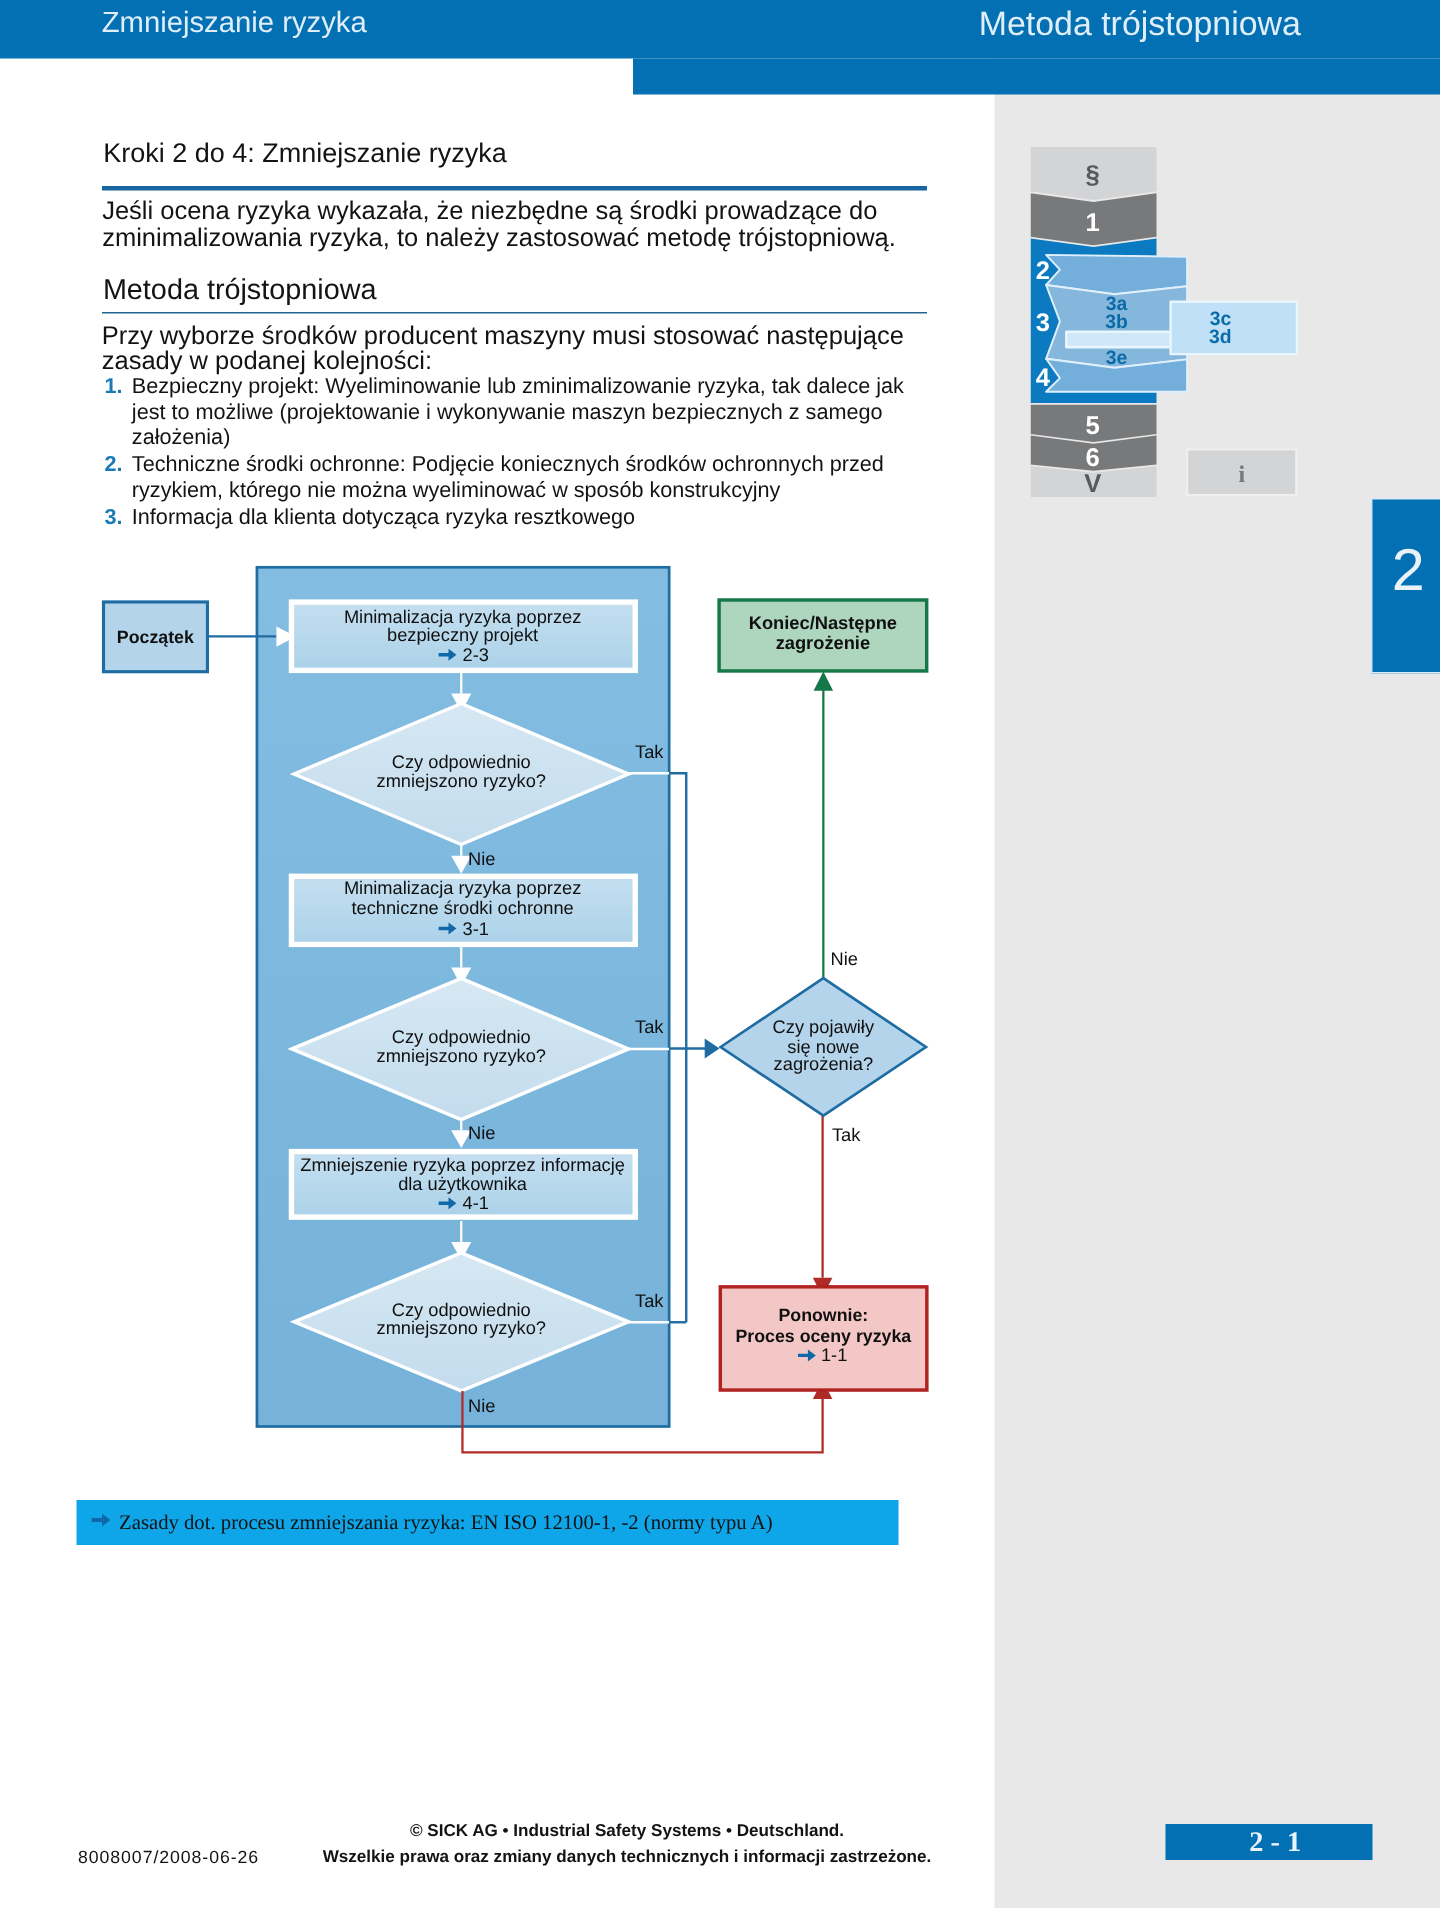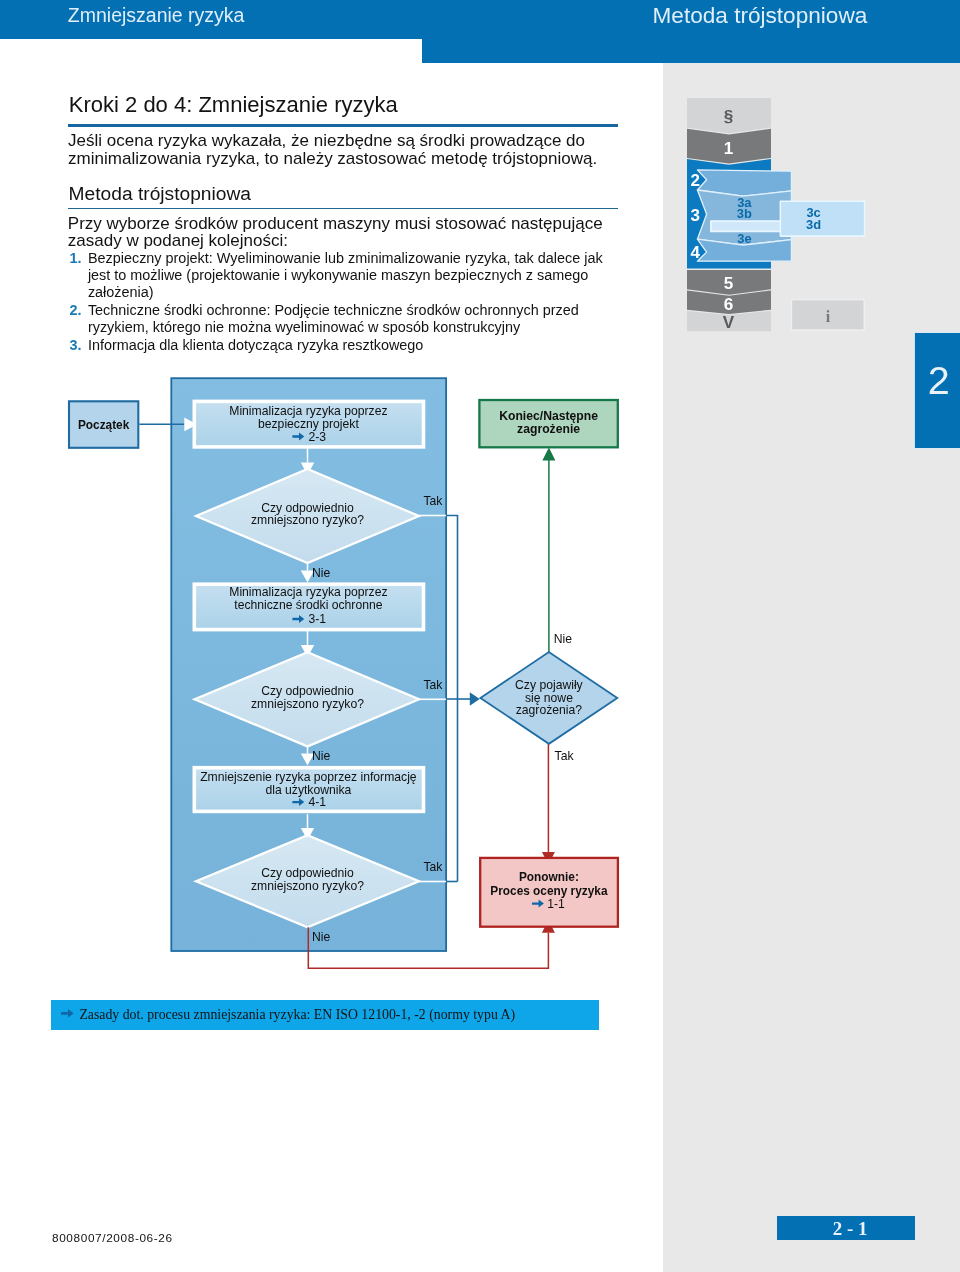--- a/index.html
+++ b/index.html
@@ -5,21 +5,21 @@
   html,body{margin:0;padding:0;}
   body{width:960px;height:1272px;background:#ffffff;font-family:"Liberation Sans",sans-serif;position:relative;overflow:hidden;
        -webkit-font-smoothing:antialiased;}
   .page{position:absolute;left:0;top:0;width:960px;height:1124px;background:#fff;}
   .rightgrey{position:absolute;left:663px;top:0;width:297px;height:1272px;background:#e8e8e8;}
   .hdrblue{position:absolute;left:0;top:0;width:960px;height:38.6px;background:#0370b4;}
   .hdrblue2{position:absolute;left:421.7px;top:38.6px;width:538.3px;height:24.8px;background:#0370b4;}
   .hdr-left{position:absolute;left:67.8px;top:5.5px;font-size:19.5px;line-height:19.5px;color:#dfeef9;}
   .hdr-right{position:absolute;left:652.5px;top:4.5px;font-size:22.6px;line-height:22.3px;color:#dfeef9;}
 
-  .h1{position:absolute;left:68.8px;top:92px;font-size:22px;color:#131313;letter-spacing:0px;}
+  .h1{position:absolute;left:68.8px;top:92px;font-size:18px;color:#131313;letter-spacing:0px;}
   .h1rule{position:absolute;left:68.3px;top:124px;width:549.6px;height:2.7px;background:#17669f;}
   .p1{position:absolute;left:68.1px;top:132px;width:550px;font-size:17px;line-height:17.5px;color:#131313;}
   .h2{position:absolute;left:68.6px;top:183px;font-size:19.2px;color:#131313;}
   .h2rule{position:absolute;left:68.3px;top:207.8px;width:549.6px;height:1.5px;background:#21668f;}
   .p2{position:absolute;left:67.8px;top:215px;width:552px;font-size:17px;line-height:17.4px;color:#131313;}
   .olist{position:absolute;left:68.6px;top:249.5px;width:537px;font-size:14.42px;line-height:17.4px;color:#131313;}
   .olist .li{position:relative;padding-left:19.3px;}
   .olist .num{position:absolute;left:1px;top:0;color:#1b7ab5;font-weight:bold;}
 
   .note{position:absolute;left:51px;top:999.8px;width:548px;height:30.4px;background:#0ea5e9;font-family:Liberation Serif, serif;}
@@ -59,21 +59,21 @@
   <div class="hdr-right">Metoda trójstopniowa</div>
 
   <div class="h1">Kroki 2 do 4: Zmniejszanie ryzyka</div>
   <div class="h1rule"></div>
   <div class="p1">Jeśli ocena ryzyka wykazała, że niezbędne są środki prowadzące do zminimalizowania ryzyka, to należy zastosować metodę trójstopniową.</div>
   <div class="h2">Metoda trójstopniowa</div>
   <div class="h2rule"></div>
   <div class="p2">Przy wyborze środków producent maszyny musi stosować następujące zasady w podanej kolejności:</div>
   <div class="olist">
     <div class="li"><span class="num">1.</span><span>Bezpieczny projekt: Wyeliminowanie lub zminimalizowanie ryzyka, tak dalece jak jest to możliwe (projektowanie i wykonywanie maszyn bezpiecznych z samego założenia)</span></div>
-    <div class="li"><span class="num">2.</span><span>Techniczne środki ochronne: Podjęcie techniczne środków ochronnych przed ryzykiem, którego nie można wyeliminować w sposób konstrukcyjny</span></div>
+    <div class="li"><span class="num">2.</span><span>Techniczne środki ochronne: Podjęcie koniecznych środków ochronnych przed ryzykiem, którego nie można wyeliminować w sposób konstrukcyjny</span></div>
     <div class="li"><span class="num">3.</span><span>Informacja dla klienta dotycząca ryzyka resztkowego</span></div>
   </div>
 
   <div class="note">
     <svg class="ar" viewBox="0 0 12.8 9">
         <path d="M0,2.9 H7.0 V0 L12.6,4.3 L7.0,8.6 V5.7 H0 Z" fill="#1068a8"></path>
       </svg>
     <span class="txt">Zasady dot. procesu zmniejszania ryzyka: EN ISO 12100-1, -2 (normy typu A)</span>
   </div>
 
@@ -244,16 +244,20 @@
     <text x="41.5" y="55.9" class="sdlbl sd-white">1</text>
     <text x="41.5" y="191.3" class="sdlbl sd-white">5</text>
     <text x="41.5" y="212.4" class="sdlbl sd-white">6</text>
     <text x="41.5" y="229.9" class="sdlbl sd-grey">V</text>
   </svg>
   <div class="tab2">
       <span>2</span>
     </div>
 
   <div class="ftleft">8008007/2008-06-26</div>
+  <div class="ftmid">
+    <div>© SICK AG • Industrial Safety Systems • Deutschland.</div>
+    <div>Wszelkie prawa oraz zmiany danych technicznych i informacji zastrzeżone.</div>
+  </div>
   <div class="pagebox">
       <span>2 - 1</span>
     </div>
 </div>
 
 </body></html>

